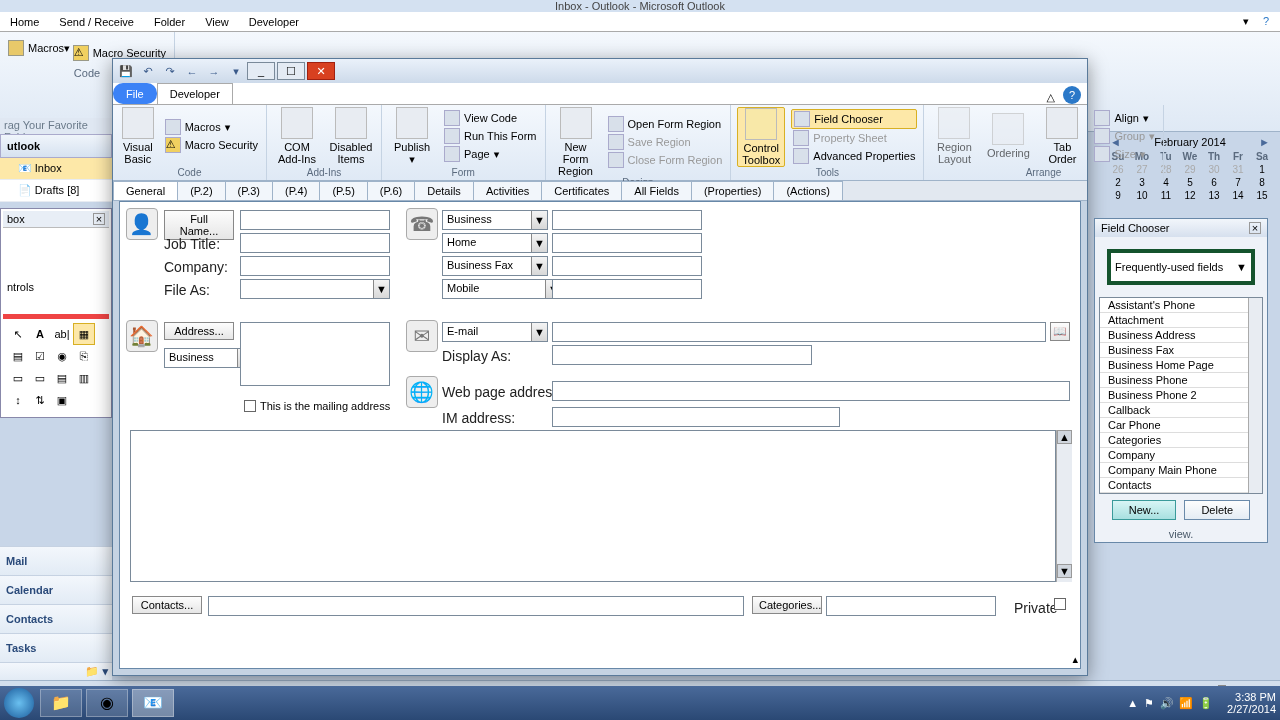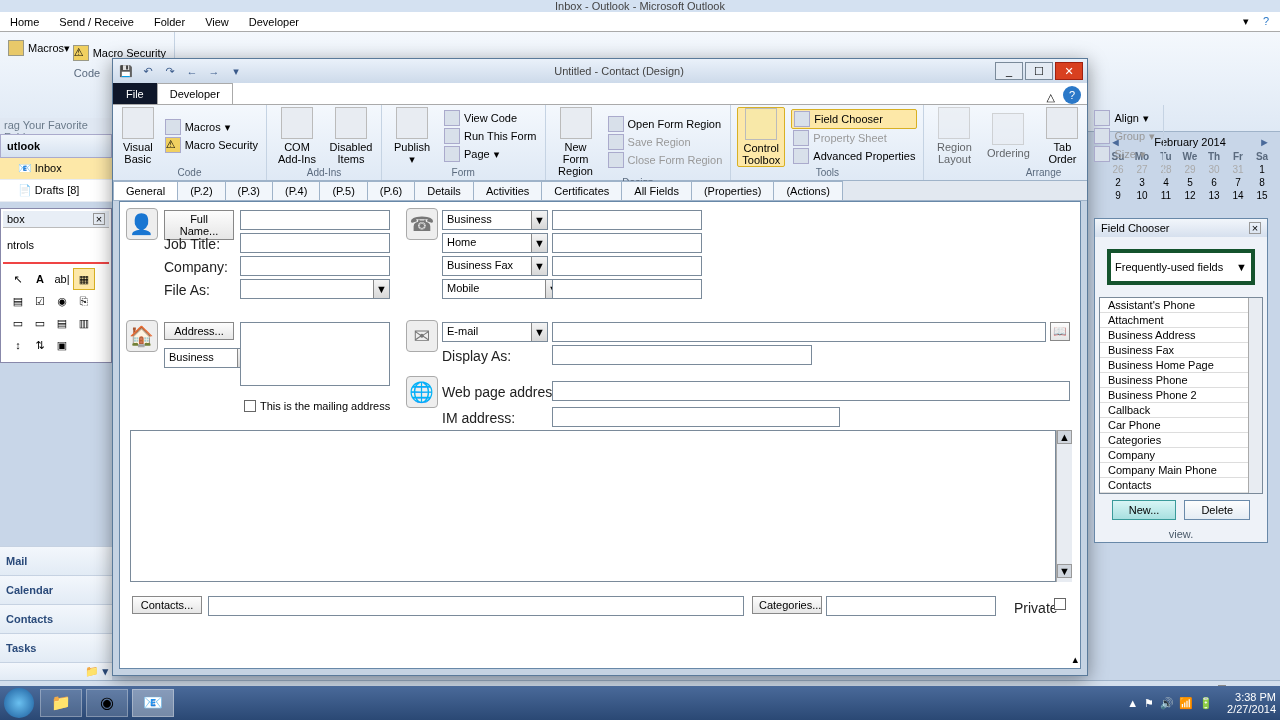--- a/index.html
+++ b/index.html
@@ -41,21 +41,21 @@
 
 .dwin{position:absolute;top:58px;left:112px;width:976px;height:618px;background:#c5d3e3;border:1px solid #5a7a9a;box-shadow:0 4px 18px rgba(0,0,0,0.4);}
 .dwin-title{height:24px;background:linear-gradient(#eaf1fa,#cddaea);display:flex;align-items:center;padding:0 4px;}
 .dwin-title .qat{display:flex;gap:4px;}
 .dwin-title .qat span{width:18px;height:18px;text-align:center;line-height:18px;color:#3a5a8a;}
 .dwin-title .ttl{flex:1;text-align:center;color:#444;}
 .dwin-title .wbtn{width:28px;height:18px;border:1px solid #7a8a9a;background:#e4ebf4;text-align:center;line-height:16px;margin-left:2px;}
 .dwin-title .wbtn.close{background:#d84020;color:#fff;border-color:#a02010;}
 .dwin-tabs{height:22px;background:#fff;display:flex;align-items:flex-end;border-bottom:1px solid #aaa;}
 .dwin-tabs .t{padding:4px 12px;border:1px solid transparent;border-bottom:none;}
-.dwin-tabs .t.file{background:#0f172a;color:#fff;}
+.dwin-tabs .t.file{background:#3b82f6;color:#fff;border-radius:10px;}
 .dwin-tabs .t.dev{background:#fff;border-color:#aaa;}
 .dwin-tabs .sp{flex:1;}
 .dwin-tabs .help{width:18px;height:18px;border-radius:50%;background:#2a78c8;color:#fff;text-align:center;line-height:18px;margin-right:6px;}
 .dwin-ribbon{height:76px;background:linear-gradient(#f4f8fd,#dfe9f5);border-bottom:1px solid #9fb3c9;display:flex;}
 .rgroup{border-right:1px solid #c5d3e3;padding:2px 6px;display:flex;flex-direction:column;justify-content:space-between;}
 .rgroup .lbl{text-align:center;color:#5a6a7e;font-size:10px;}
 .rgroup .row{display:flex;align-items:center;gap:6px;}
 .rbbtn{display:flex;flex-direction:column;align-items:center;width:48px;text-align:center;line-height:1.1;}
 .rbbtn .ic{width:32px;height:32px;background:#e8ecf2;border:1px solid #bbb;margin-bottom:2px;}
 .rbsm{display:flex;align-items:center;gap:4px;padding:1px 2px;white-space:nowrap;}
@@ -133,21 +133,21 @@
 <div class="nav-pane">
   <div class="nav-head">utlook</div>
   <div class="nav-item sel">📧 <span>Inbox</span></div>
   <div class="nav-item">📄 <span>Drafts [8]</span></div>
 
   <div class="nav-box">
     <div class="nav-box-hd">
         <span>box</span>
         <span class="x">×</span>
       </div>
-    <div style="padding:11px 4px;border-bottom:2px solid #ef4444;">ntrols</div>
+    <div style="padding:21px 4px;border-bottom:5px solid #ef4444;margin-top:32px;">ntrols</div>
     <div class="ctlbox">
       <div class="c">↖</div>
       <div class="c"><b>A</b></div>
       <div class="c">ab|</div>
       <div class="c sel">▦</div>
       <div class="c">▤</div>
       <div class="c">☑</div>
       <div class="c">◉</div>
       <div class="c">⎘</div>
       <div class="c">▭</div>
@@ -231,21 +231,20 @@
 <div class="dwin">
   <div class="dwin-title">
     <div class="qat">
       <span>💾</span>
       <span>↶</span>
       <span>↷</span>
       <span>←</span>
       <span>→</span>
       <span>▾</span>
     </div>
-    <div class="ttl">Untitled - Contact  (Design)</div>
     <div class="wbtn">_</div>
     <div class="wbtn">☐</div>
     <div class="wbtn close">✕</div>
   </div>
   <div class="dwin-tabs">
     <div class="t file">File</div>
     <div class="t dev">Developer</div>
     <div class="sp"></div>
     <span style="margin-right:8px;">△</span>
     <div class="help">?</div>

